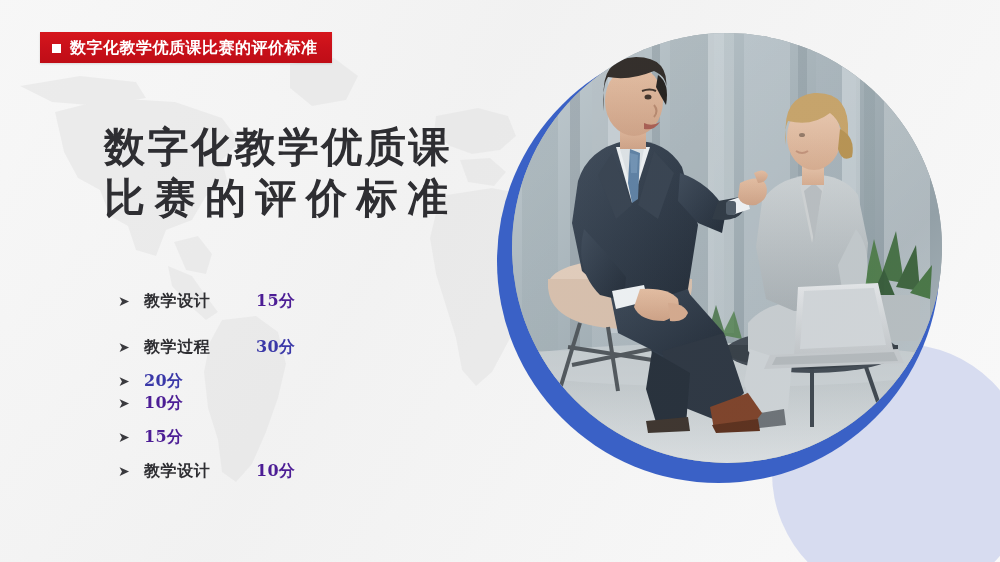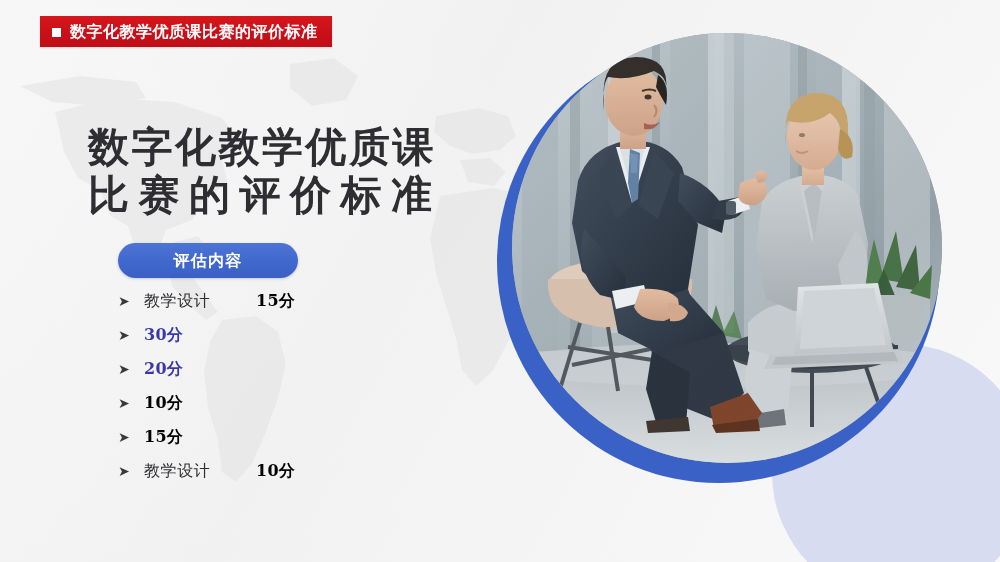--- a/index.html
+++ b/index.html
@@ -40,21 +40,21 @@
     height: 540px;
     opacity: .5;
     pointer-events: none;
   }
   .world-map svg { width: 100%; height: 100%; display: block; }
 
   
   .banner {
     position: absolute;
     left: 40px;
-    top: 16px;
+    top: 32px;
     height: 31px;
     padding: 0 14px 0 12px;
     display: flex;
     align-items: center;
     gap: 9px;
     background: linear-gradient(180deg, #d6161c 0%, #c8101a 55%, #bf0d16 100%);
     box-shadow: 0 1px 2px rgba(0,0,0,.12);
   }
   .banner-bullet {
     width: 9px;
@@ -68,33 +68,33 @@
     font-size: 16px;
     font-weight: bold;
     letter-spacing: .5px;
     white-space: nowrap;
     line-height: 1;
   }
 
   
   .title-block {
     position: absolute;
-    left: 88px;
+    left: 104px;
     top: 122px;
     width: 400px;
   }
   .title-line {
     color: #2e2e32;
     font-weight: bold;
     font-size: 41px;
     line-height: 51px;
     white-space: nowrap;
   }
   .title-line-1 { letter-spacing: 2.5px; }
-  .title-line-2 { letter-spacing: 9.5px; font-family: Liberation Mono, monospace; }
+  .title-line-2 { letter-spacing: 9.5px; }
 
   
   .pill {
     position: absolute;
     left: 118px;
     top: 243px;
     width: 180px;
     height: 35px;
     border-radius: 18px;
     background: linear-gradient(180deg, #4d73d6 0%, #4068cc 55%, #3a60c4 100%);
@@ -130,30 +130,30 @@
     font-size: 14px;
     line-height: 1;
   }
   .item-label {
     width: 112px;
     flex: 0 0 auto;
     color: #2e2e32;
     font-size: 16px;
     letter-spacing: .6px;
     font-family: "DejaVu Serif", "Liberation Serif", serif;
-    font-weight: normal;
+    font-weight: bold;
   }
   .item-score {
-    color: #000000;
+    color: #4c1d95;
     font-size: 16px;
     font-family: "DejaVu Serif", "Liberation Serif", serif;
     font-weight: bold;
     letter-spacing: .3px;
   }
-  .item-score.hi { color: #3a38a8; }
+  .item-score.hi { color: #3a38a8; margin-top: 12px; }
 
   
   .gfx {
     position: absolute;
     left: 470px;
     top: 0;
     width: 530px;
     height: 562px;
   }
   
@@ -239,32 +239,30 @@
   <div class="banner">
     <span class="banner-bullet"></span>
     <span class="banner-text">数字化教学优质课比赛的评价标准</span>
   </div>
 
   <div class="title-block">
     <div class="title-line title-line-1">数字化教学优质课</div>
     <div class="title-line title-line-2">比赛的评价标准</div>
   </div>
 
-  <div class="pill">
-    <span class="pill-text">评估内容</span>
-  </div>
 
   <div class="list">
     <div class="list-item">
       <span class="item-arrow">➤</span>
       <span class="item-label">教学设计</span>
       <span class="item-score">15分</span>
     </div>
     <div class="list-item">
       <span class="item-arrow">➤</span>
+      <span class="item-label">教学过程</span>
       <span class="item-score hi">30分</span>
     </div>
     <div class="list-item">
       <span class="item-arrow">➤</span>
       <span class="item-score hi">20分</span>
     </div>
     <div class="list-item">
       <span class="item-arrow">➤</span>
       <span class="item-score">10分</span>
     </div>

